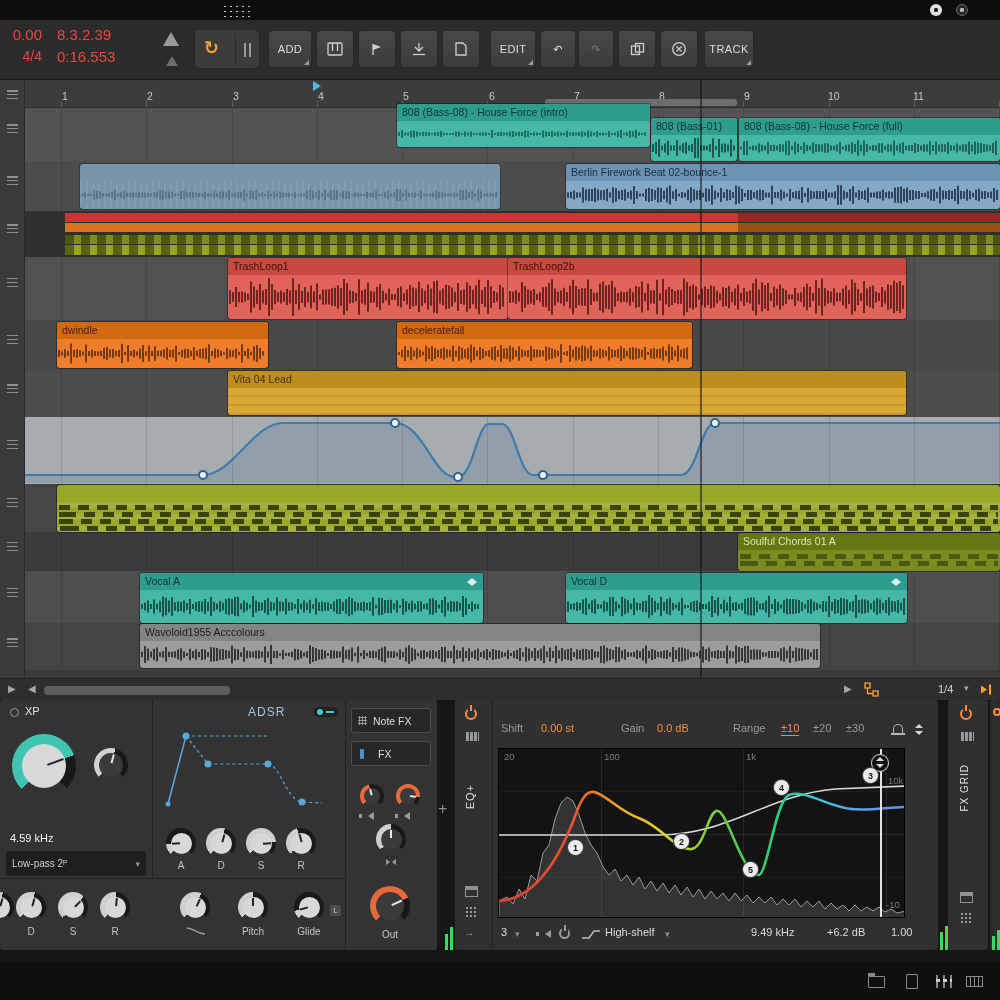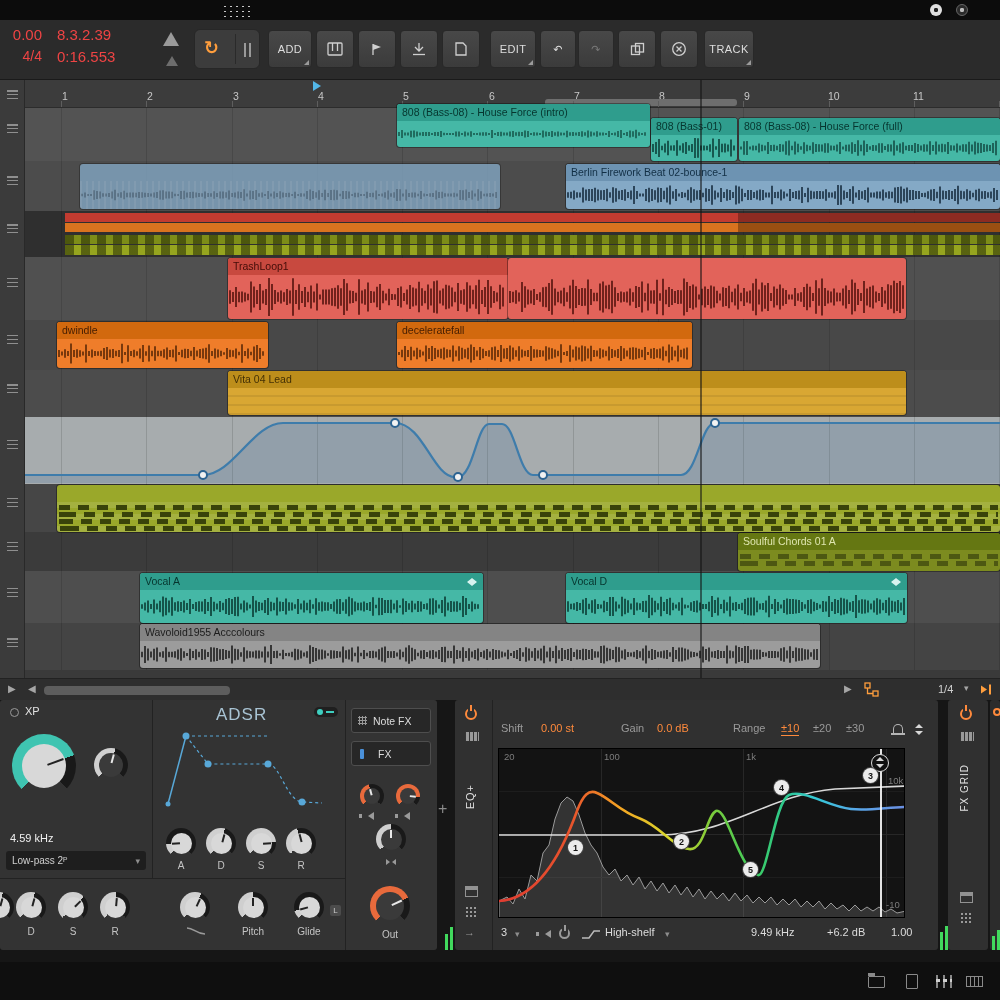--- a/index.html
+++ b/index.html
@@ -315,20 +315,23 @@
         </div>
       <div class="clip-body">
           <div class="wave">
             <svg width="280" height="44" style="display:block">
               <path d="M2 15.2V28.8M5 16.9V27.1M8 11.9V32.1M11 16.8V27.2M14 16.5V27.5M17 17.4V26.6M20 18.8V25.2M23 6.5V37.5M26 11.5V32.5M29 15.0V29.0M32 9.1V34.9M35 15.4V28.6M38 13.9V30.1M41 3.0V41.0M44 9.1V34.9M47 15.1V28.9M50 17.2V26.8M53 15.4V28.6M56 17.3V26.7M59 13.9V30.1M62 15.4V28.6M65 3.2V40.8M68 15.1V28.9M71 9.2V34.8M74 15.9V28.1M77 12.1V31.9M80 16.8V27.2M83 10.5V33.5M86 16.5V27.5M89 8.6V35.4M92 19.6V24.4M95 14.6V29.4M98 14.4V29.6M101 14.5V29.5M104 13.2V30.8M107 12.8V31.2M110 10.3V33.7M113 13.2V30.8M116 3.9V40.1M119 8.3V35.7M122 15.6V28.4M125 15.9V28.1M128 17.7V26.3M131 4.2V39.8M134 15.6V28.4M137 14.3V29.7M140 7.6V36.4M143 16.1V27.9M146 16.4V27.6M149 11.7V32.3M152 8.9V35.1M155 15.8V28.2M158 18.6V25.4M161 13.8V30.2M164 18.9V25.1M167 19.3V24.7M170 13.0V31.0M173 11.4V32.6M176 17.9V26.1M179 14.4V29.6M182 10.1V33.9M185 12.5V31.5M188 13.5V30.5M191 6.7V37.3M194 13.2V30.8M197 15.8V28.2M200 9.6V34.4M203 13.6V30.4M206 6.3V37.7M209 5.5V38.5M212 15.4V28.6M215 13.6V30.4M218 9.7V34.3M221 10.4V33.6M224 12.5V31.5M227 16.8V27.2M230 7.9V36.1M233 15.3V28.7M236 14.3V29.7M239 7.3V36.7M242 10.6V33.4M245 14.7V29.3M248 10.3V33.7M251 4.8V39.2M254 15.1V28.9M257 12.1V31.9M260 4.9V39.1M263 11.2V32.8M266 16.0V28.0M269 17.5V26.5M272 9.8V34.2M275 12.5V31.5" stroke="rgba(74,12,8,.75)" stroke-width="2" fill="none"></path>
             </svg>
           </div>
         </div>
     </div>
     <div class="clip c-red" style="left:508px;top:178px;width:398px;height:61px">
+      <div class="clip-head">
+          <span class="cn">TrashLoop2b</span>
+        </div>
       <div class="clip-body">
           <div class="wave">
             <svg width="398" height="44" style="display:block">
               <path d="M2 16.1V27.9M5 16.7V27.3M8 15.3V28.7M11 17.6V26.4M14 7.0V37.0M17 11.3V32.7M20 14.5V29.5M23 15.5V28.5M26 14.1V29.9M29 19.1V24.9M32 17.3V26.7M35 12.3V31.7M38 11.8V32.2M41 8.1V35.9M44 4.2V39.8M47 13.4V30.6M50 16.7V27.3M53 15.6V28.4M56 12.7V31.3M59 17.3V26.7M62 10.5V33.5M65 4.8V39.2M68 10.9V33.1M71 14.0V30.0M74 13.1V30.9M77 13.2V30.8M80 4.5V39.5M83 14.1V29.9M86 17.7V26.3M89 17.7V26.3M92 8.6V35.4M95 6.5V37.5M98 10.6V33.4M101 9.7V34.3M104 5.7V38.3M107 12.2V31.8M110 17.9V26.1M113 16.6V27.4M116 17.2V26.8M119 16.4V27.6M122 13.5V30.5M125 17.2V26.8M128 10.9V33.1M131 12.1V31.9M134 6.4V37.6M137 17.8V26.2M140 8.6V35.4M143 15.5V28.5M146 15.2V28.8M149 4.8V39.2M152 18.3V25.7M155 3.7V40.3M158 14.7V29.3M161 12.0V32.0M164 13.9V30.1M167 16.1V27.9M170 14.9V29.1M173 15.3V28.7M176 3.4V40.6M179 6.9V37.1M182 11.0V33.0M185 9.5V34.5M188 11.4V32.6M191 19.5V24.5M194 13.8V30.2M197 11.5V32.5M200 14.0V30.0M203 10.5V33.5M206 11.4V32.6M209 15.8V28.2M212 18.5V25.5M215 12.2V31.8M218 13.1V30.9M221 10.7V33.3M224 16.8V27.2M227 13.6V30.4M230 9.4V34.6M233 17.7V26.3M236 13.0V31.0M239 16.4V27.6M242 15.6V28.4M245 8.3V35.7M248 3.7V40.3M251 14.5V29.5M254 7.6V36.4M257 10.3V33.7M260 8.1V35.9M263 17.9V26.1M266 11.4V32.6M269 13.7V30.3M272 9.6V34.4M275 13.2V30.8M278 15.1V28.9M281 19.5V24.5M284 19.5V24.5M287 13.0V31.0M290 18.3V25.7M293 17.2V26.8M296 11.9V32.1M299 8.7V35.3M302 11.8V32.2M305 18.0V26.0M308 5.3V38.7M311 13.3V30.7M314 3.5V40.5M317 13.0V31.0M320 15.6V28.4M323 16.5V27.5M326 13.5V30.5M329 17.6V26.4M332 17.7V26.3M335 13.4V30.6M338 10.6V33.4M341 15.1V28.9M344 4.5V39.5M347 7.7V36.3M350 14.1V29.9M353 18.0V26.0M356 5.9V38.1M359 13.4V30.6M362 11.7V32.3M365 10.5V33.5M368 16.5V27.5M371 17.9V26.1M374 12.1V31.9M377 15.4V28.6M380 9.3V34.7M383 10.3V33.7M386 5.8V38.2M389 8.1V35.9M392 5.9V38.1M395 10.3V33.7" stroke="rgba(74,12,8,.75)" stroke-width="2" fill="none"></path>
             </svg>
           </div>
         </div>
     </div>
 
     <div class="clip c-org" style="left:57px;top:242px;width:211px;height:46px">
@@ -489,26 +492,26 @@
         <div class="ring"></div>
           <div class="face"></div>
           <div class="ptr"></div>
       </div>
       <div class="knob kdark" style="left:94px;top:48px;width:34px;height:34px;--arc:#d0d0d0;--fill:150deg;--a:15deg">
         <div class="ring"></div>
           <div class="face"></div>
           <div class="ptr"></div>
       </div>
       <span class="t" style="left:10px;top:132px;font-size:11px;color:#f0f0f0">4.59 kHz</span>
-      <div class="drop" style="left:6px;top:151px;width:140px;height:19px">
+      <div class="drop" style="left:6px;top:151px;width:140px;height:25px">
         <span>Low-pass 2ᴾ</span>
           <span class="caret">▾</span>
       </div>
 
-      <span class="t" style="left:216px;top:5px;font-size:17px;color:#a9c4d4;letter-spacing:1px">ADSR</span>
+      <span class="t" style="left:248px;top:5px;font-size:12px;color:#a9c4d4;letter-spacing:1px">ADSR</span>
       <div class="abs" style="left:314px;top:7px;width:24px;height:10px;background:#1f1f1f;border-radius:5px">
         <i class="abs" style="left:3px;top:2px;width:6px;height:6px;border-radius:50%;background:#3ecfc0"></i>
         <i class="abs" style="left:12px;top:4px;width:8px;height:2px;background:#3ecfc0"></i>
       </div>
       <svg class="abs" style="left:158px;top:22px" width="182" height="92" viewBox="0 0 182 92">
         <path d="M10 82 L28 14" stroke="#58a8d8" stroke-width="1.5" fill="none"></path>
         <path d="M28 14 L110 14" stroke="#58a8d8" stroke-width="1.2" stroke-dasharray="3 3" fill="none"></path>
         <path d="M28 14 L50 42 L110 42" stroke="#58a8d8" stroke-width="1.2" stroke-dasharray="3 3" fill="none"></path>
         <path d="M110 42 C122 42 128 78 144 80 L164 81" stroke="#58a8d8" stroke-width="1.2" stroke-dasharray="3 3" fill="none"></path>
         <g fill="#58a8d8">

